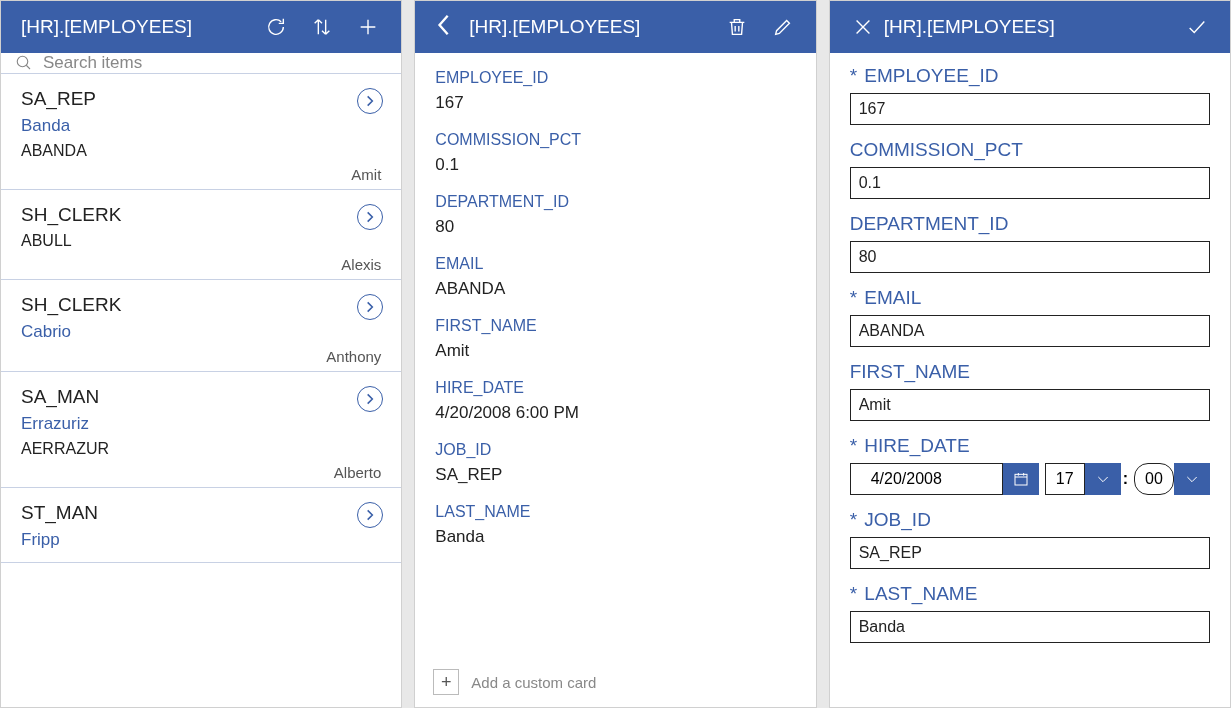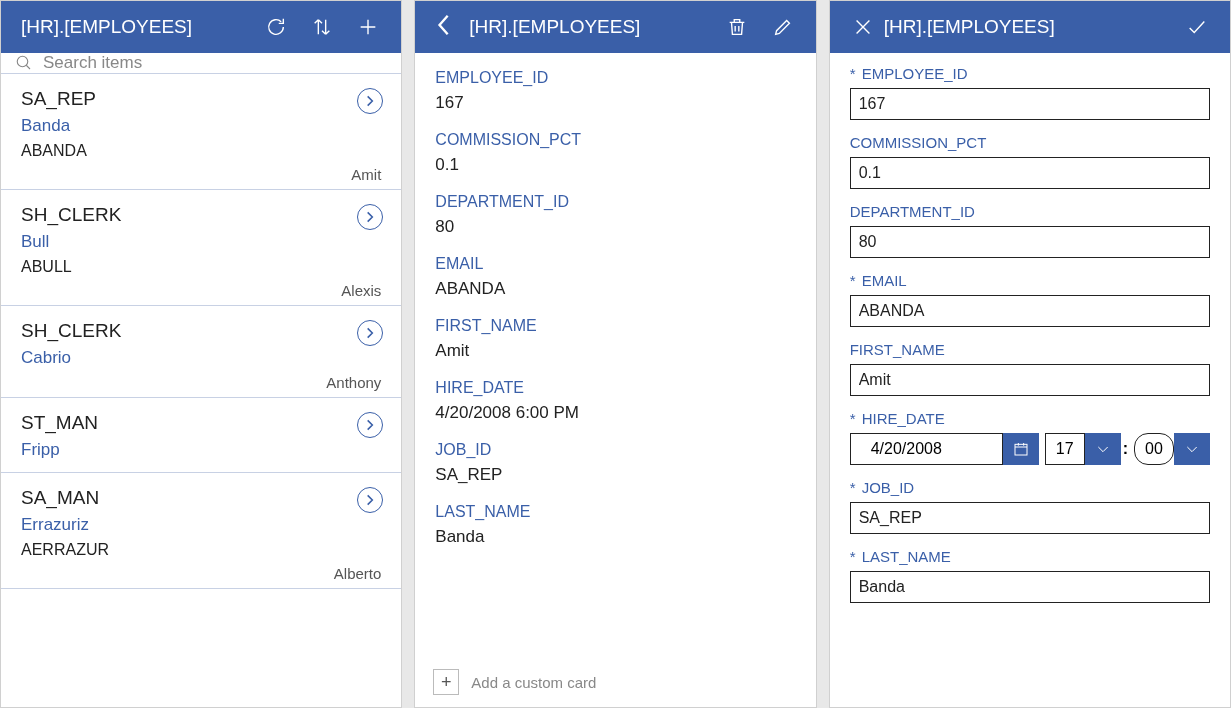--- a/index.html
+++ b/index.html
@@ -143,21 +143,21 @@
     justify-content: center;
     color: #555;
     font-size: 18px;
   }
 
   
   .edit-body { padding: 12px 20px; flex: 1; overflow: hidden; }
   .edit-field { margin-bottom: 14px; }
   .edit-label {
     color: #3a5fa8;
-    font-size: 15px;
+    font-size: 19px;
     margin-bottom: 6px;
   }
   .edit-label .req { color: #3a5fa8; margin-right: 2px; }
   .edit-input {
     width: 100%;
     border: 1px solid #222;
     padding: 6px 8px;
     font-size: 16px;
     color: #222;
     outline: none;
@@ -238,53 +238,52 @@
         <div class="email">ABANDA</div>
         <div class="first">Amit</div>
       </div>
       <div class="list-item">
         <div class="chev-circle">
           <svg viewBox="0 0 12 18">
             <polyline points="3 3 9 9 3 15"></polyline>
           </svg>
         </div>
         <div class="job">SH_CLERK</div>
-        <div class="last">Bull</div>
         <div class="email">ABULL</div>
         <div class="first">Alexis</div>
       </div>
       <div class="list-item">
         <div class="chev-circle">
           <svg viewBox="0 0 12 18">
             <polyline points="3 3 9 9 3 15"></polyline>
           </svg>
         </div>
         <div class="job">SH_CLERK</div>
         <div class="last">Cabrio</div>
         <div class="first">Anthony</div>
-      </div>
-      <div class="list-item">
-        <div class="chev-circle">
-          <svg viewBox="0 0 12 18">
-            <polyline points="3 3 9 9 3 15"></polyline>
-          </svg>
-        </div>
-        <div class="job">ST_MAN</div>
-        <div class="last">Fripp</div>
       </div>
       <div class="list-item">
         <div class="chev-circle">
           <svg viewBox="0 0 12 18">
             <polyline points="3 3 9 9 3 15"></polyline>
           </svg>
         </div>
         <div class="job">SA_MAN</div>
         <div class="last">Errazuriz</div>
         <div class="email">AERRAZUR</div>
         <div class="first">Alberto</div>
+      </div>
+      <div class="list-item">
+        <div class="chev-circle">
+          <svg viewBox="0 0 12 18">
+            <polyline points="3 3 9 9 3 15"></polyline>
+          </svg>
+        </div>
+        <div class="job">ST_MAN</div>
+        <div class="last">Fripp</div>
       </div>
     </div>
 </div>
 
 <div class="panel">
   <div class="header">
     <div class="header-back">
       <svg viewBox="0 0 12 24">
           <polyline points="10 4 3 12 10 20"></polyline>
         </svg>

